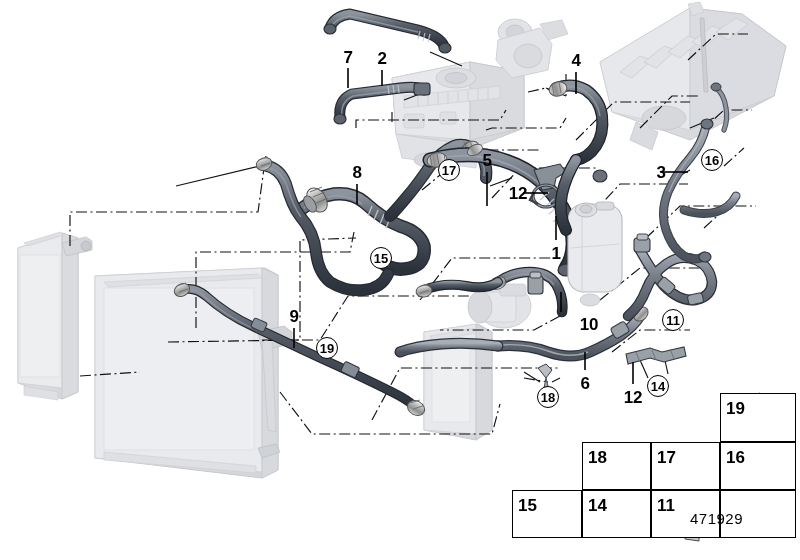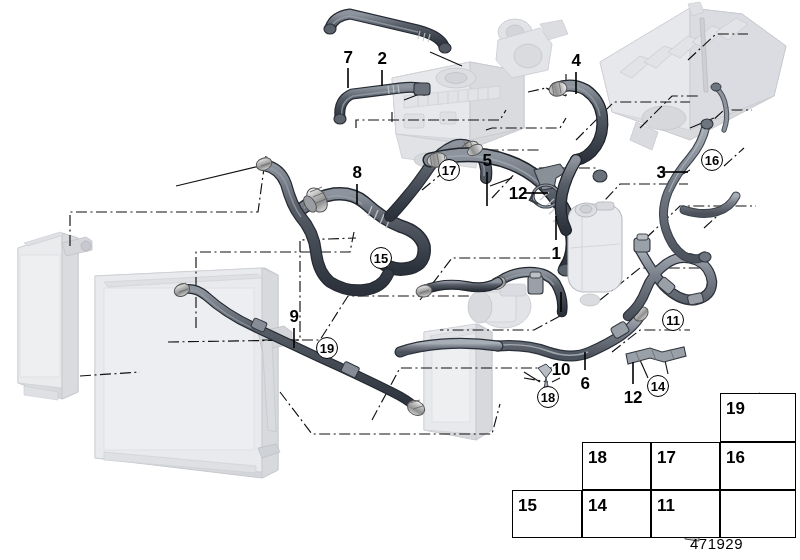--- a/index.html
+++ b/index.html
@@ -593,21 +593,21 @@
       <div class="lbl" style="left: 576px; top: 60px;">4</div>
       <div class="lbl-circled" style="left: 449px; top: 170px;">17</div>
       <div class="lbl" style="left: 487px; top: 160px;">5</div>
       <div class="lbl-circled" style="left: 712px; top: 160px;">16</div>
       <div class="lbl" style="left: 661px; top: 172px;">3</div>
       <div class="lbl" style="left: 357px; top: 172px;">8</div>
       <div class="lbl" style="left: 518px; top: 193px;">12</div>
       <div class="lbl" style="left: 556px; top: 253px;">1</div>
       <div class="lbl-circled" style="left: 381px; top: 258px;">15</div>
       <div class="lbl" style="left: 294px; top: 316px;">9</div>
-      <div class="lbl" style="left: 561px; top: 324px; margin-top: 45px;">10</div>
+      <div class="lbl" style="left: 589px; top: 324px;">10</div>
       <div class="lbl-circled" style="left: 673px; top: 320px;">11</div>
       <div class="lbl-circled" style="left: 327px; top: 348px;">19</div>
       <div class="lbl" style="left: 585px; top: 383px;">6</div>
       <div class="lbl-circled" style="left: 658px; top: 386px;">14</div>
       <div class="lbl" style="left: 633px; top: 397px;">12</div>
       <div class="lbl-circled" style="left: 548px; top: 397px;">18</div>
     </div>
 
   <div id="legend-box">
       <div class="leg-cell" style="left: 720px; top: 393px; width: 76px; height: 49px;">
@@ -627,15 +627,15 @@
       </div>
       <div class="leg-cell" style="left: 582px; top: 490px; width: 69px; height: 48px;">
         <span class="leg-num" style="left: 5px; top: 6px;">14</span>
       </div>
       <div class="leg-cell" style="left: 651px; top: 490px; width: 69px; height: 48px;">
         <span class="leg-num" style="left: 5px; top: 6px;">11</span>
       </div>
       <div class="leg-cell" style="left: 720px; top: 490px; width: 76px; height: 48px;"></div>
     </div>
 
-  <div id="partnum" style="left:690px; top:535px;">471929</div>
+  <div id="partnum" style="left:690px; top:510px;">471929</div>
 
 </div>
 
 </body></html>

